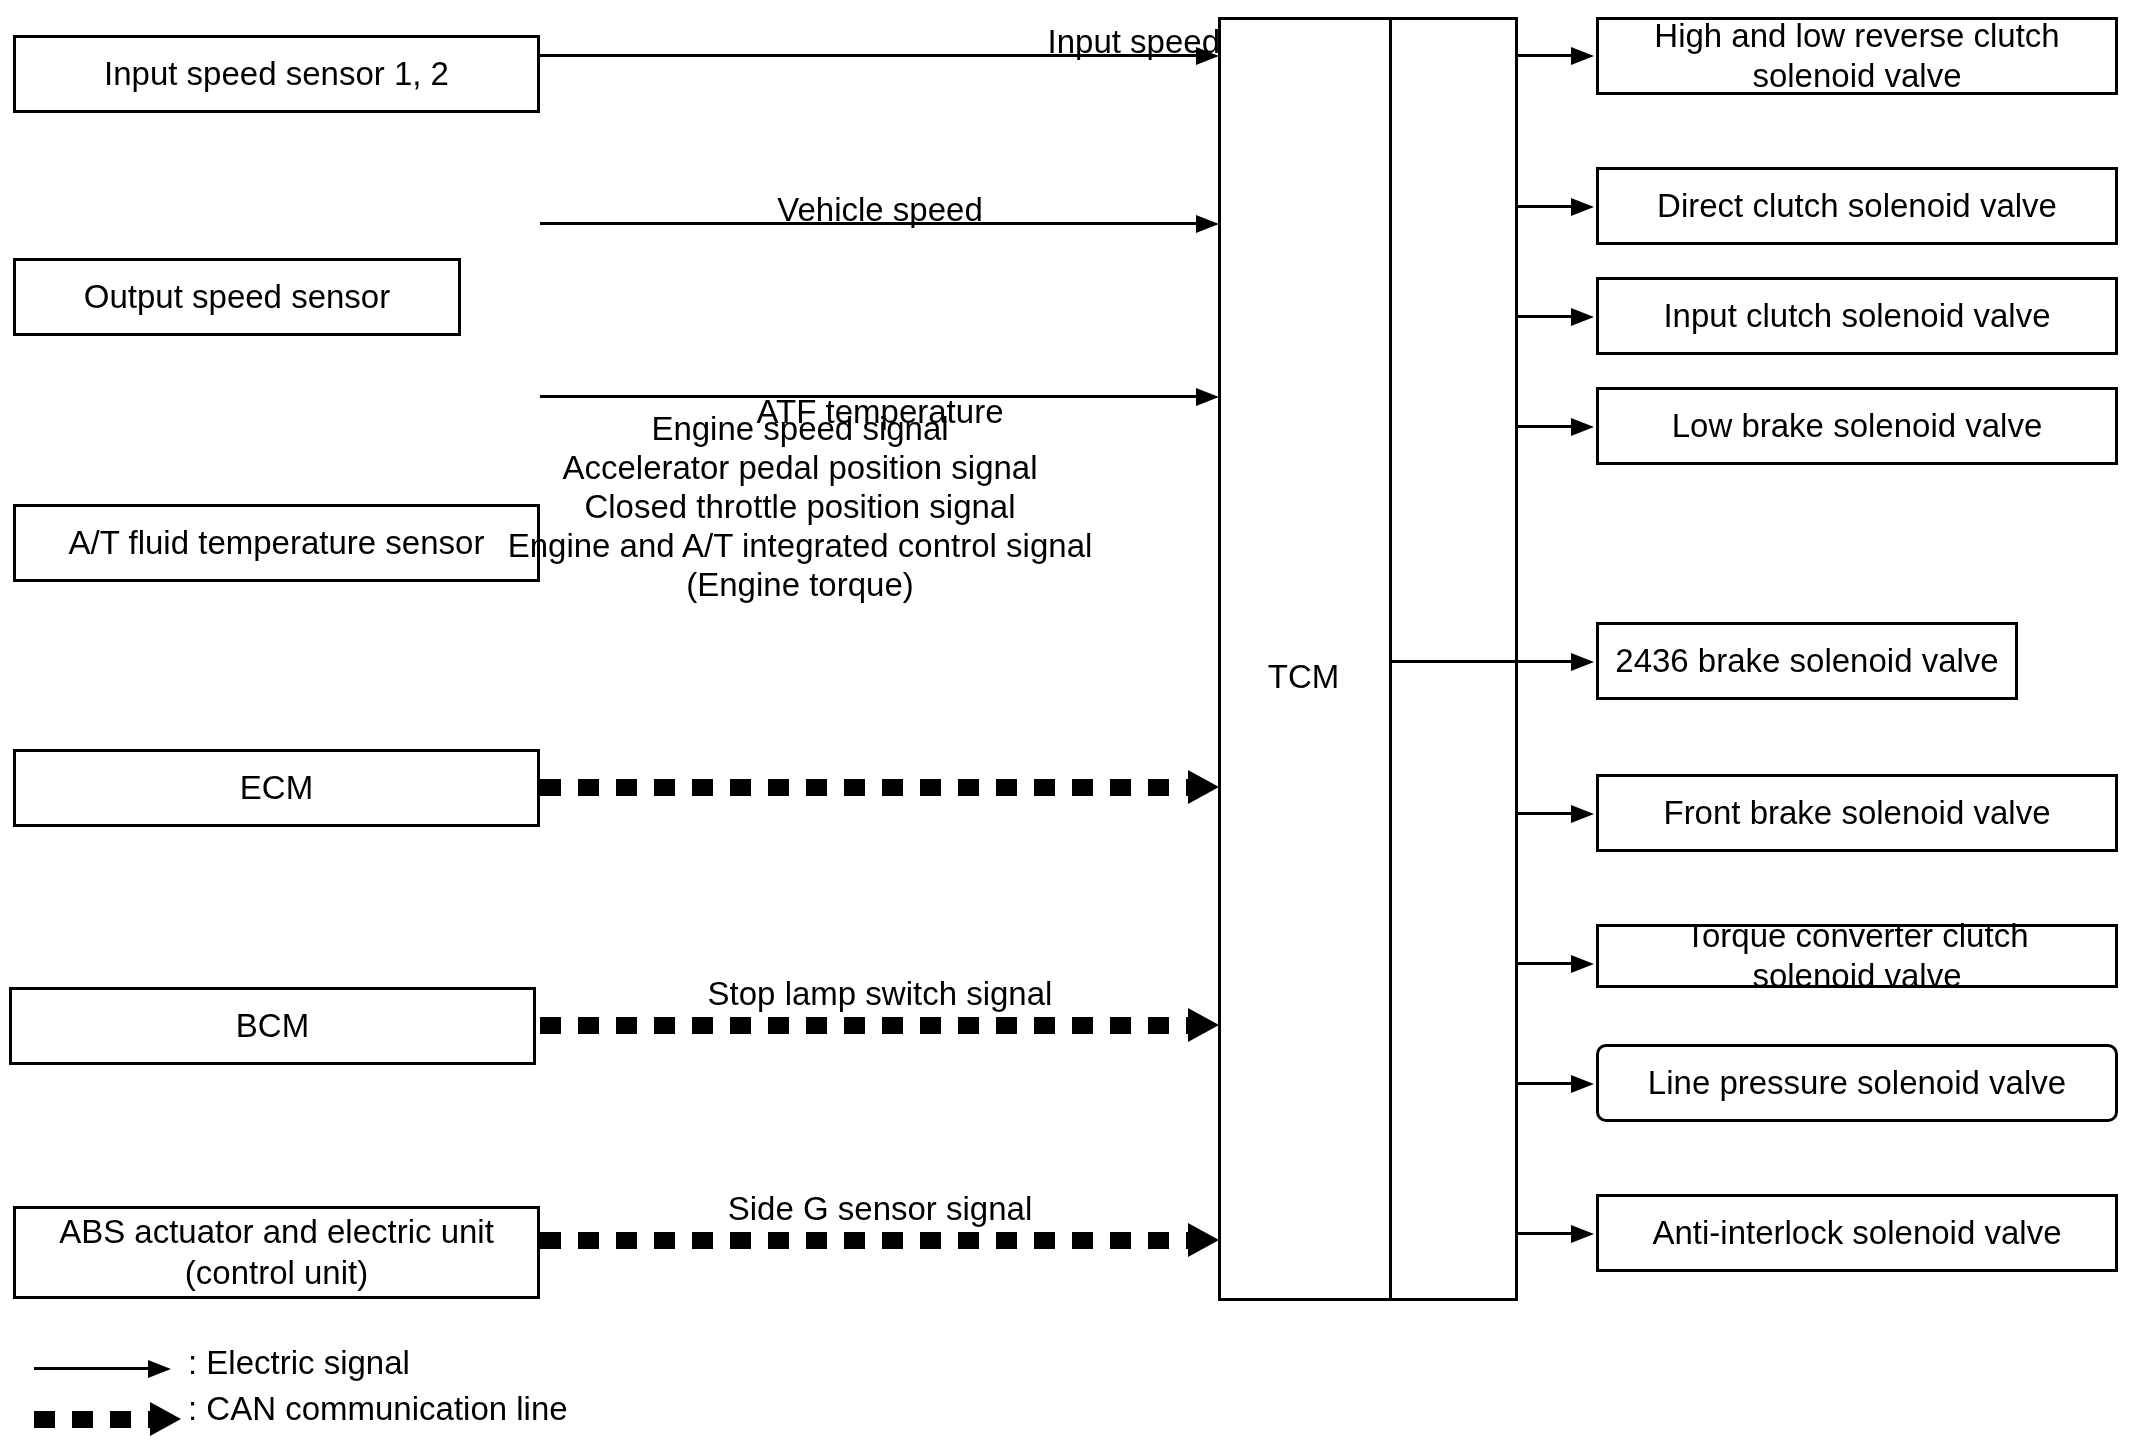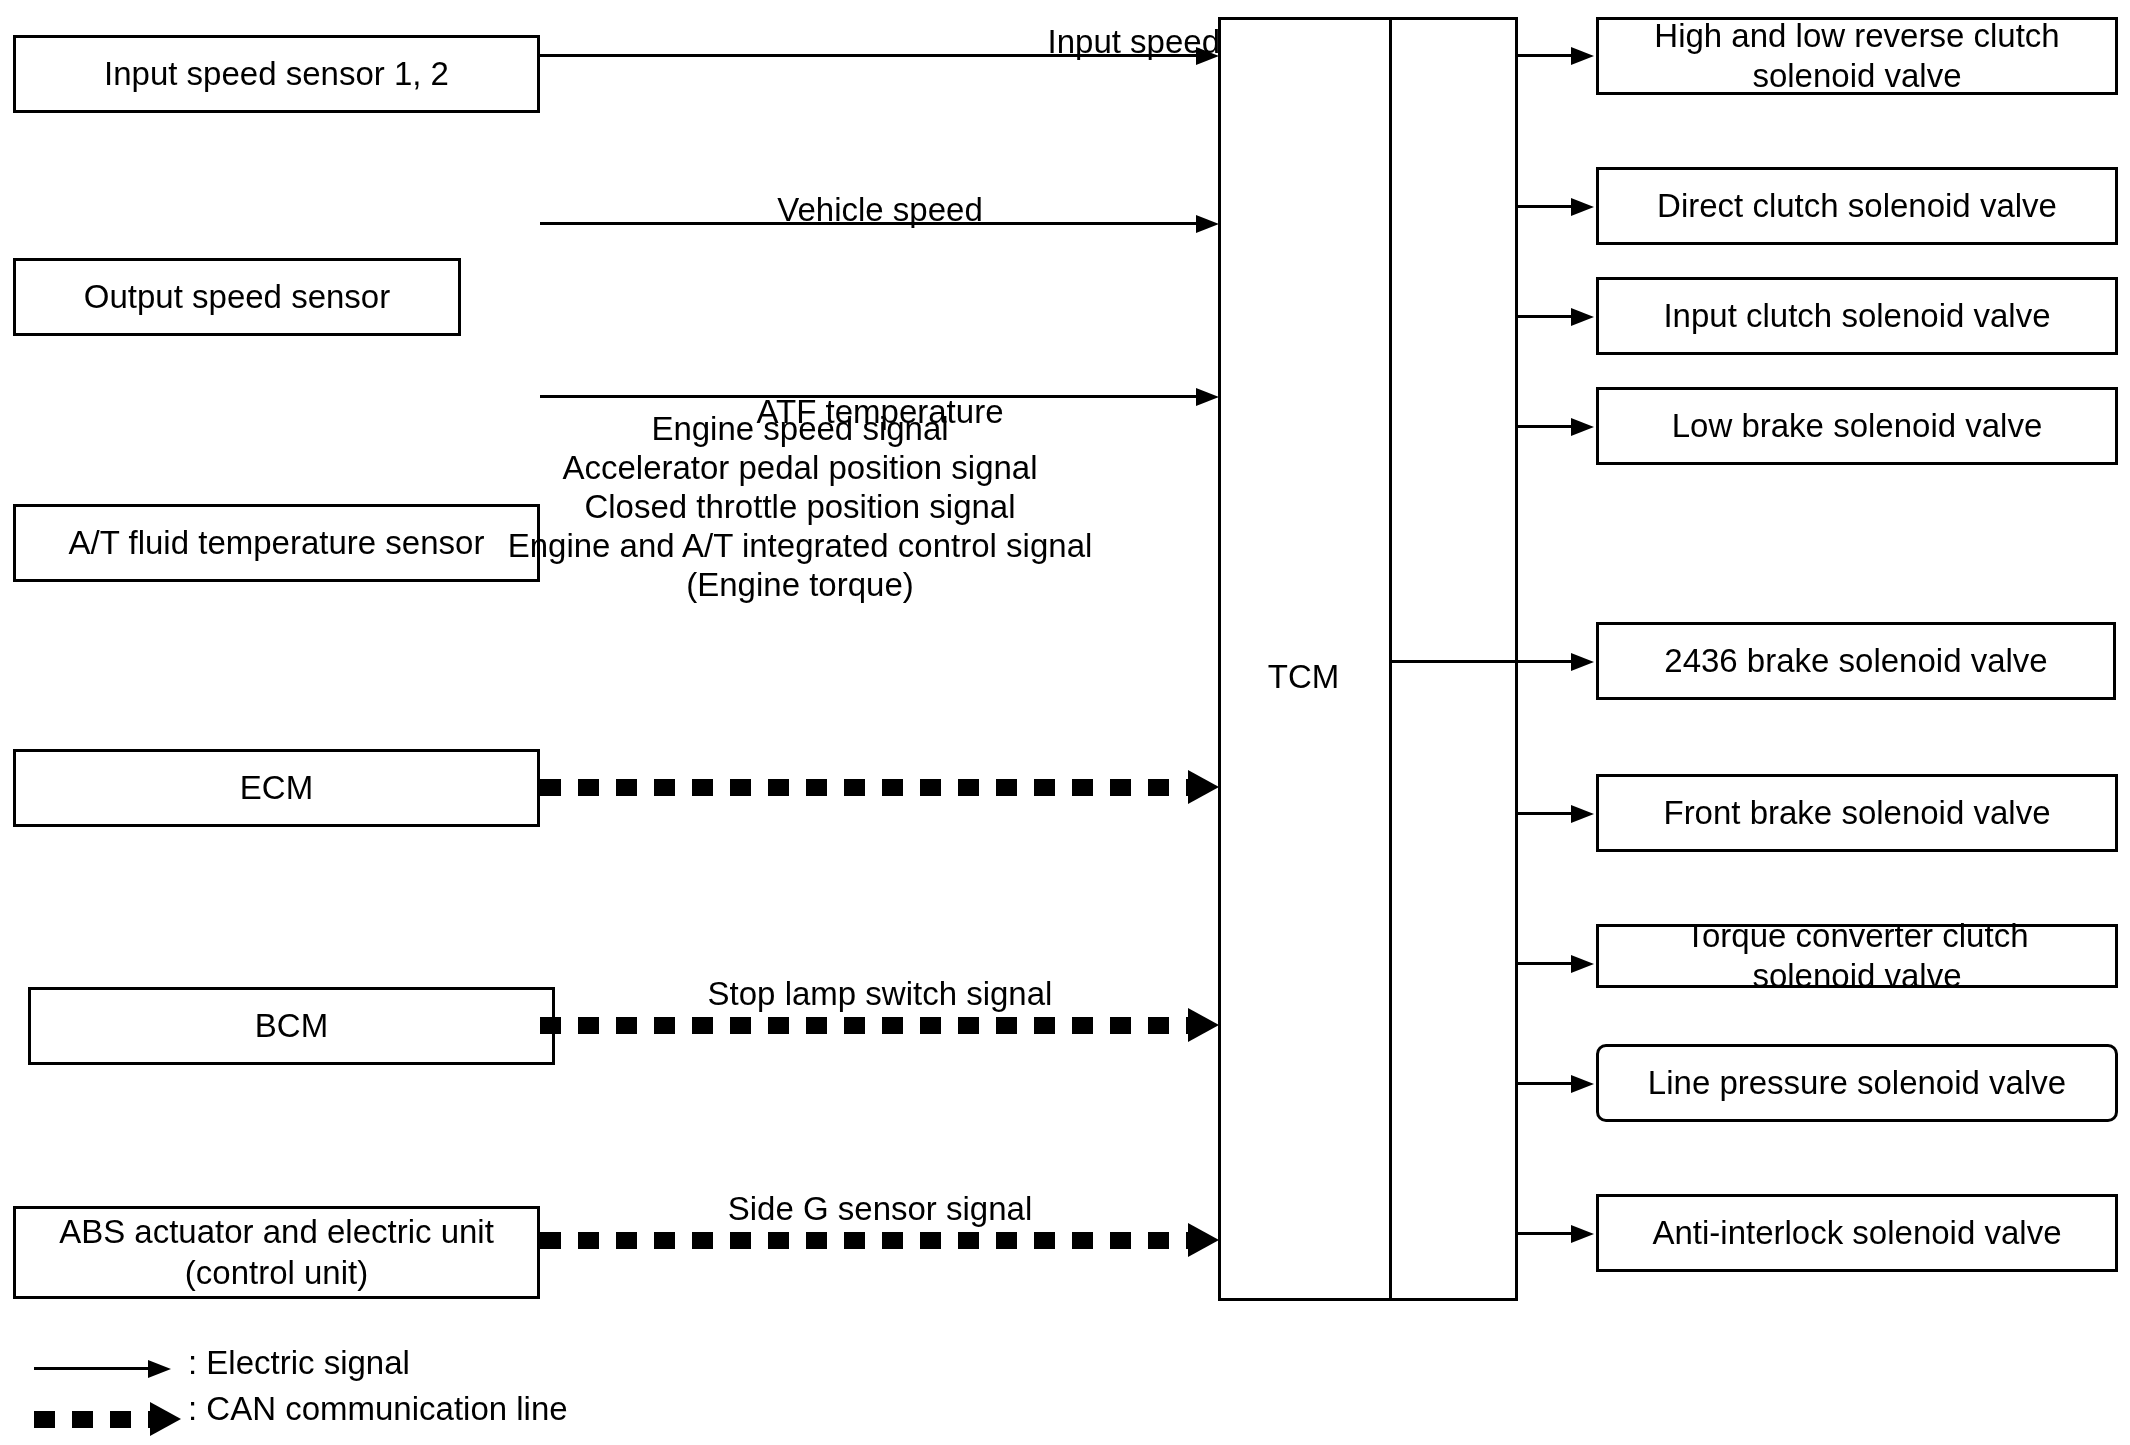--- a/index.html
+++ b/index.html
@@ -120,21 +120,21 @@
 <div id="canvas">
 
   <div class="node-box" style="left:13px; top:17px; width:527px; height:78px;margin-top:18px;">Input speed sensor 1, 2</div>
 
   <div class="node-box" style="left:13px; top:258px; width:448px; height:78px;">Output speed sensor</div>
 
   <div class="node-box" style="left:13px; top:504px; width:527px; height:78px;">A/T fluid temperature sensor</div>
 
   <div class="node-box" style="left:13px; top:749px; width:527px; height:78px;">ECM</div>
 
-  <div class="node-box" style="left:28px; top:987px; width:527px; height:78px;">BCM</div>
+  <div class="node-box" style="left:9px; top:987px; width:527px; height:78px;">BCM</div>
 
   <div class="node-box" style="left:13px; top:1206px; width:527px; height:93px;">ABS actuator and electric unit
 (control unit)</div>
 
   <div class="sig-label" style="left:540px; top:23px; width:680px;text-align:right;">Input speed</div>
   <div class="hline" style="left:540px; top:54px; width:658px;"></div>
   <div class="arrow-thin" style="left:1196px; top:47px;"></div>
 
   <div class="sig-label" style="left:540px; top:191px; width:680px;">Vehicle speed</div>
   <div class="hline" style="left:540px; top:222px; width:658px;"></div>
@@ -183,21 +183,21 @@
   <div class="hline" style="left:1515px; top:315px; width:58px;"></div>
   <div class="arrow-thin" style="left:1571px; top:308px;"></div>
   <div class="node-box" style="left:1596px; top:277px; width:522px; height:78px;">Input clutch solenoid valve</div>
 
   <div class="hline" style="left:1515px; top:425px; width:58px;"></div>
   <div class="arrow-thin" style="left:1571px; top:418px;"></div>
   <div class="node-box" style="left:1596px; top:387px; width:522px; height:78px;">Low brake solenoid valve</div>
 
   <div class="hline" style="left:1515px; top:660px; width:58px;"></div>
   <div class="arrow-thin" style="left:1571px; top:653px;"></div>
-  <div class="node-box" style="left:1596px; top:622px; width:520px; height:78px;">2436 brake solenoid valve</div>
+  <div class="node-box" style="left:1596px; top:622px; width:422px; height:78px;">2436 brake solenoid valve</div>
 
   <div class="hline" style="left:1515px; top:812px; width:58px;"></div>
   <div class="arrow-thin" style="left:1571px; top:805px;"></div>
   <div class="node-box" style="left:1596px; top:774px; width:522px; height:78px;">Front brake solenoid valve</div>
 
   <div class="hline" style="left:1515px; top:962px; width:58px;"></div>
   <div class="arrow-thin" style="left:1571px; top:955px;"></div>
   <div class="node-box" style="left:1596px; top:924px; width:522px; height:64px;">Torque converter clutch
 solenoid valve</div>
 

